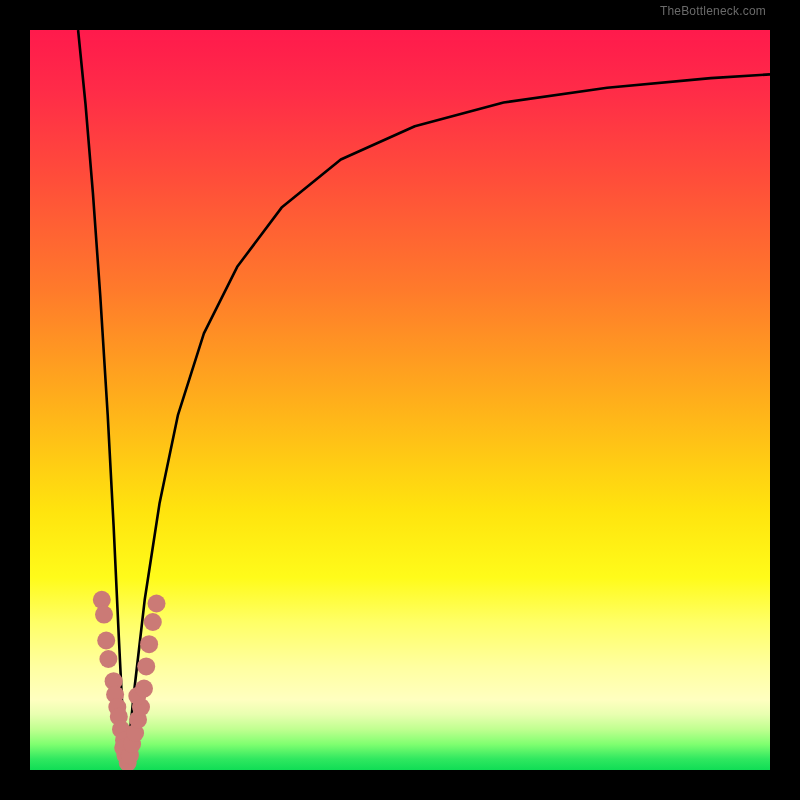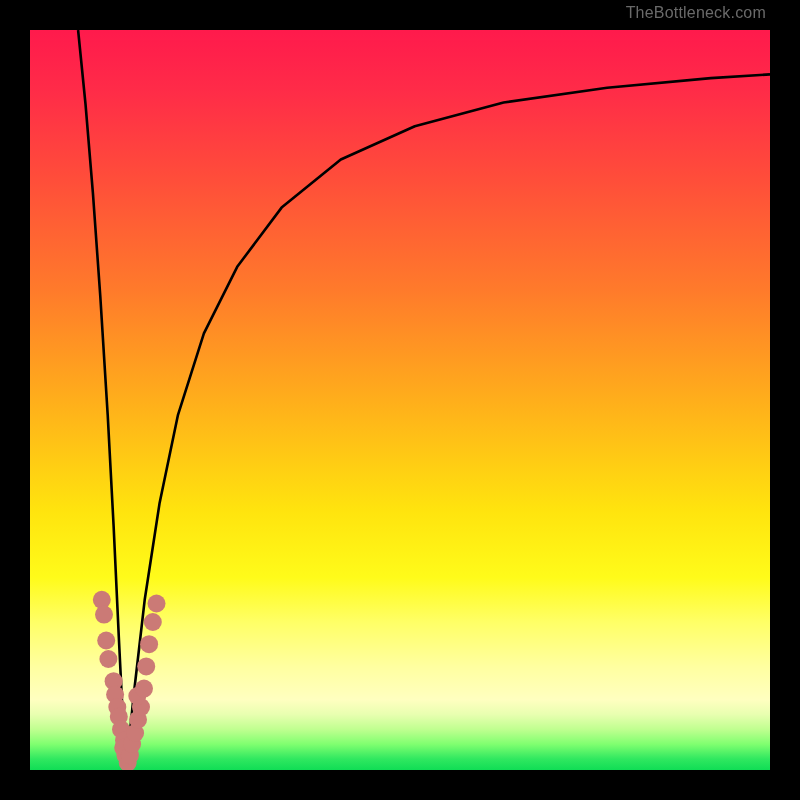--- a/index.html
+++ b/index.html
@@ -26,21 +26,21 @@
   }
   .gradient {
     position: absolute;
     inset: 0;
   }
   .watermark {
     position: absolute;
     top: 4px;
     right: 34px;
     color: #6a6a6a;
-    font-size: 16px;
+    font-size: 12px;
     font-weight: 500;
     letter-spacing: 0.2px;
     user-select: none;
   }
   svg.curve {
     position: absolute;
     inset: 0;
   }
   .dot {
     fill: #cb7a76;

